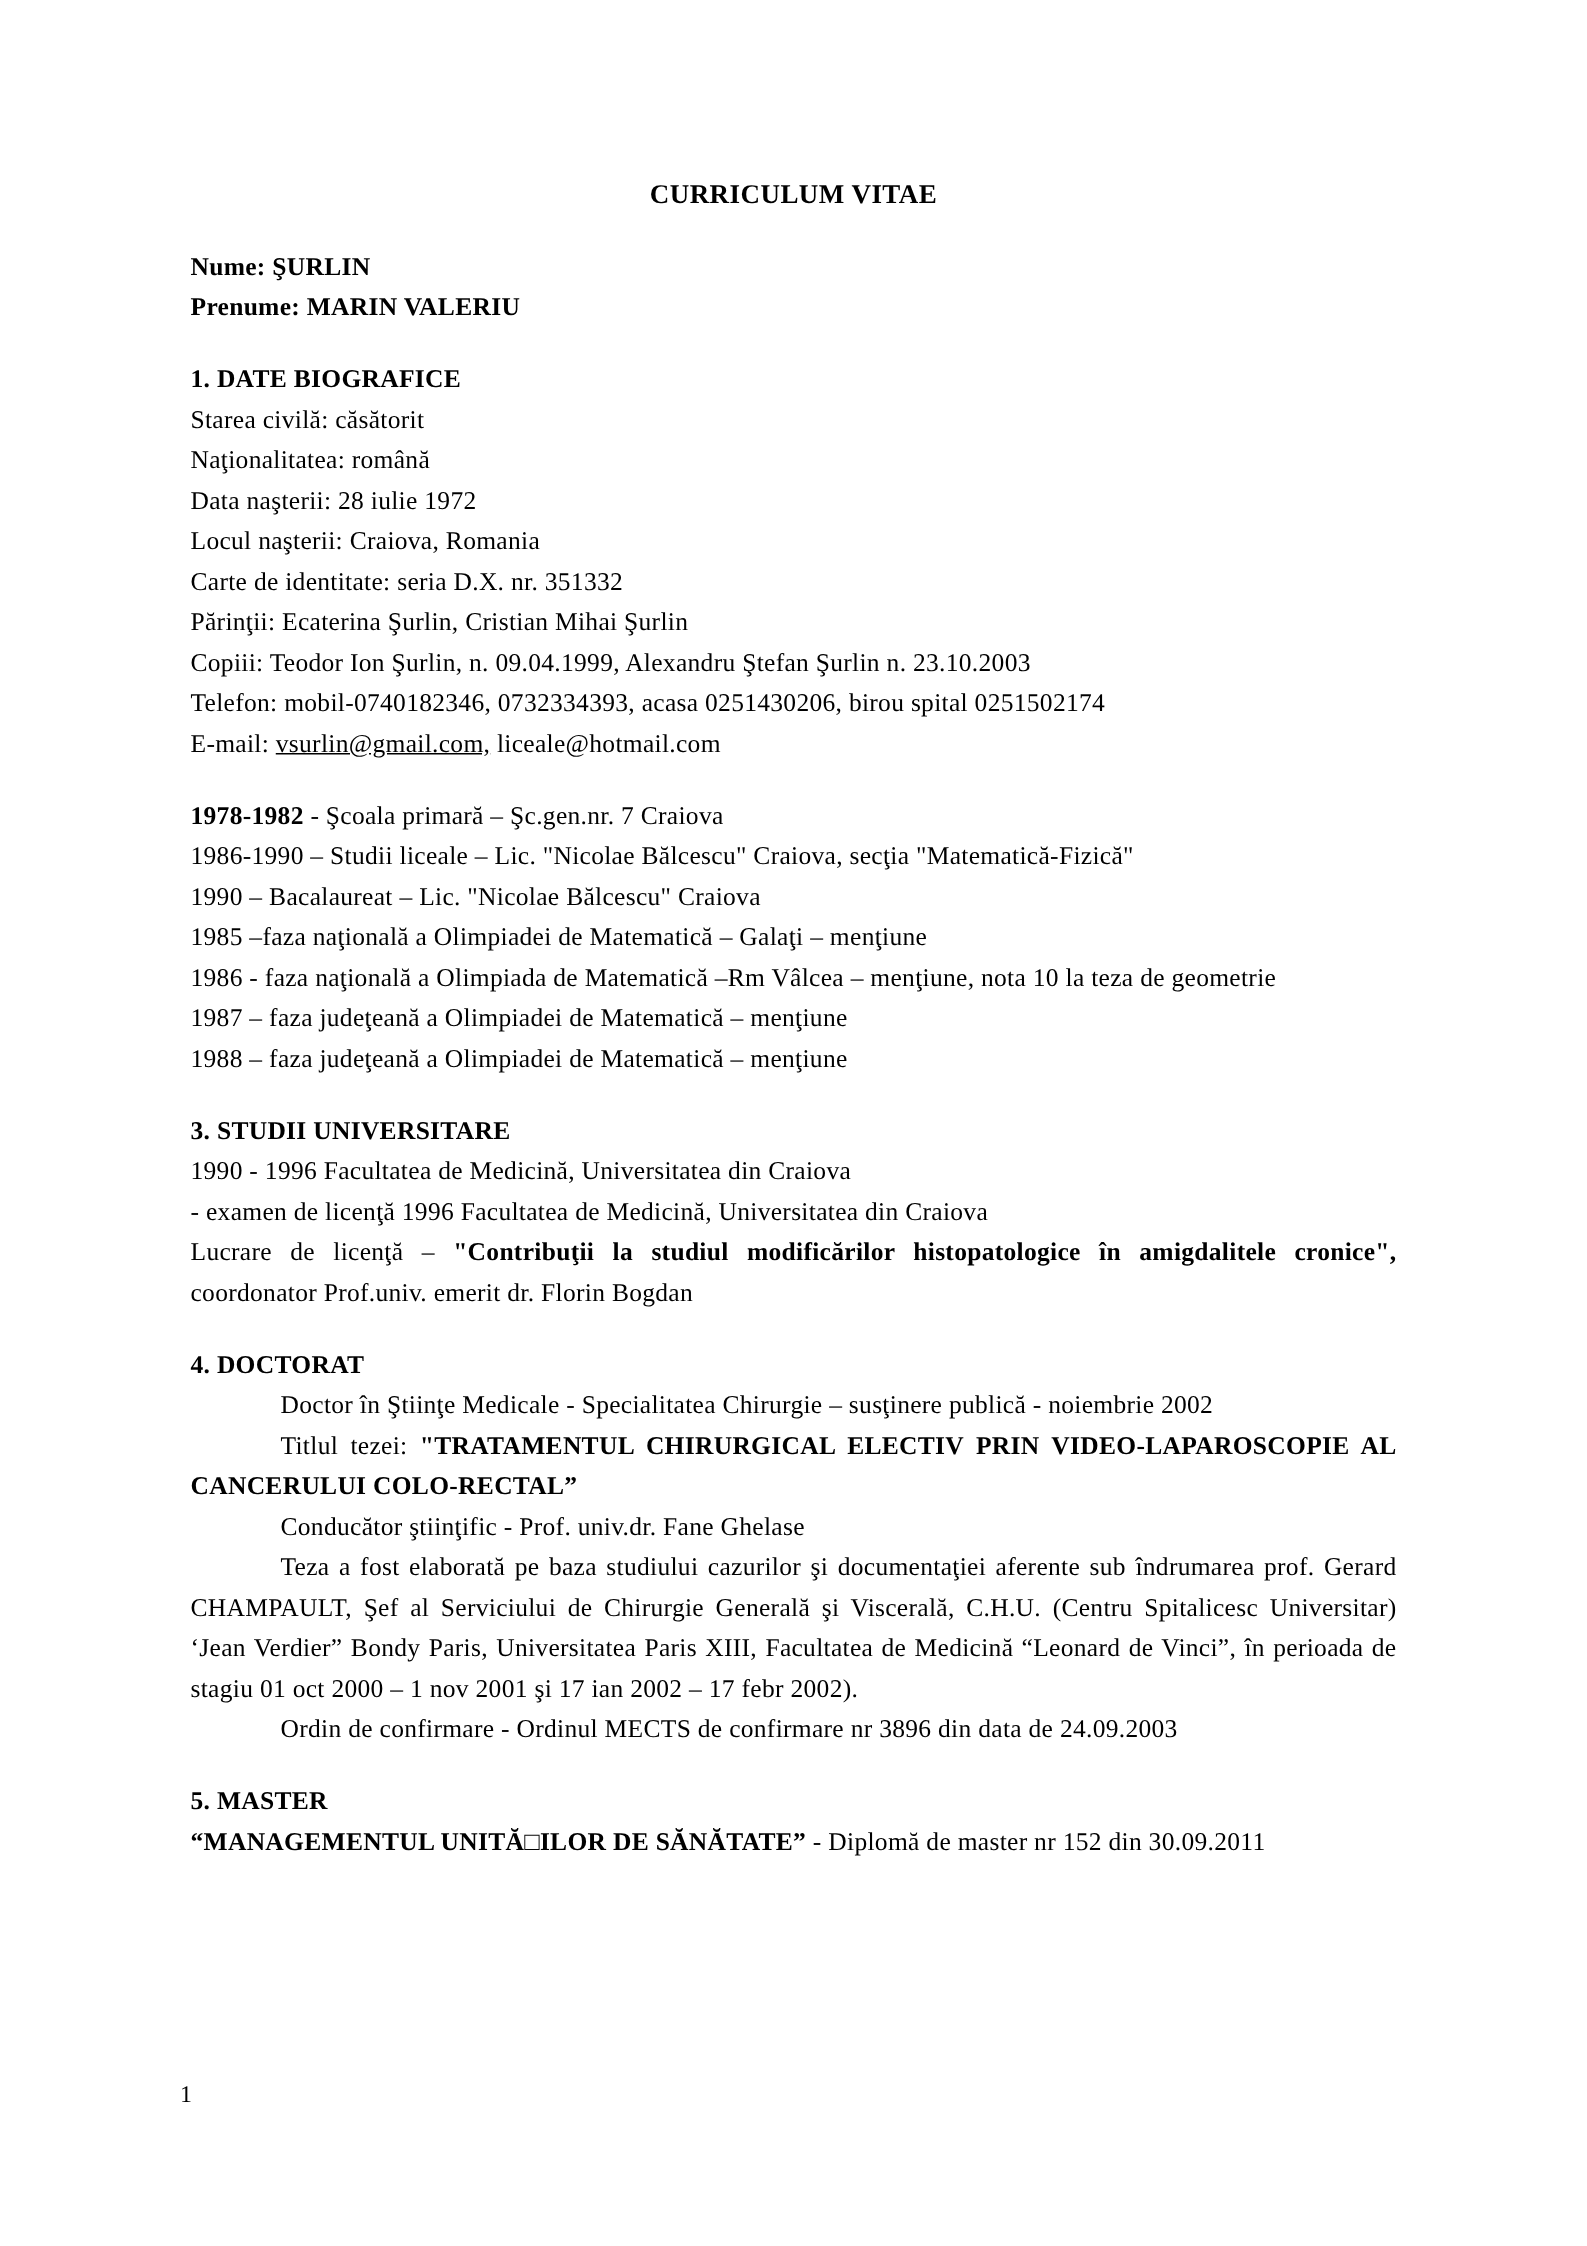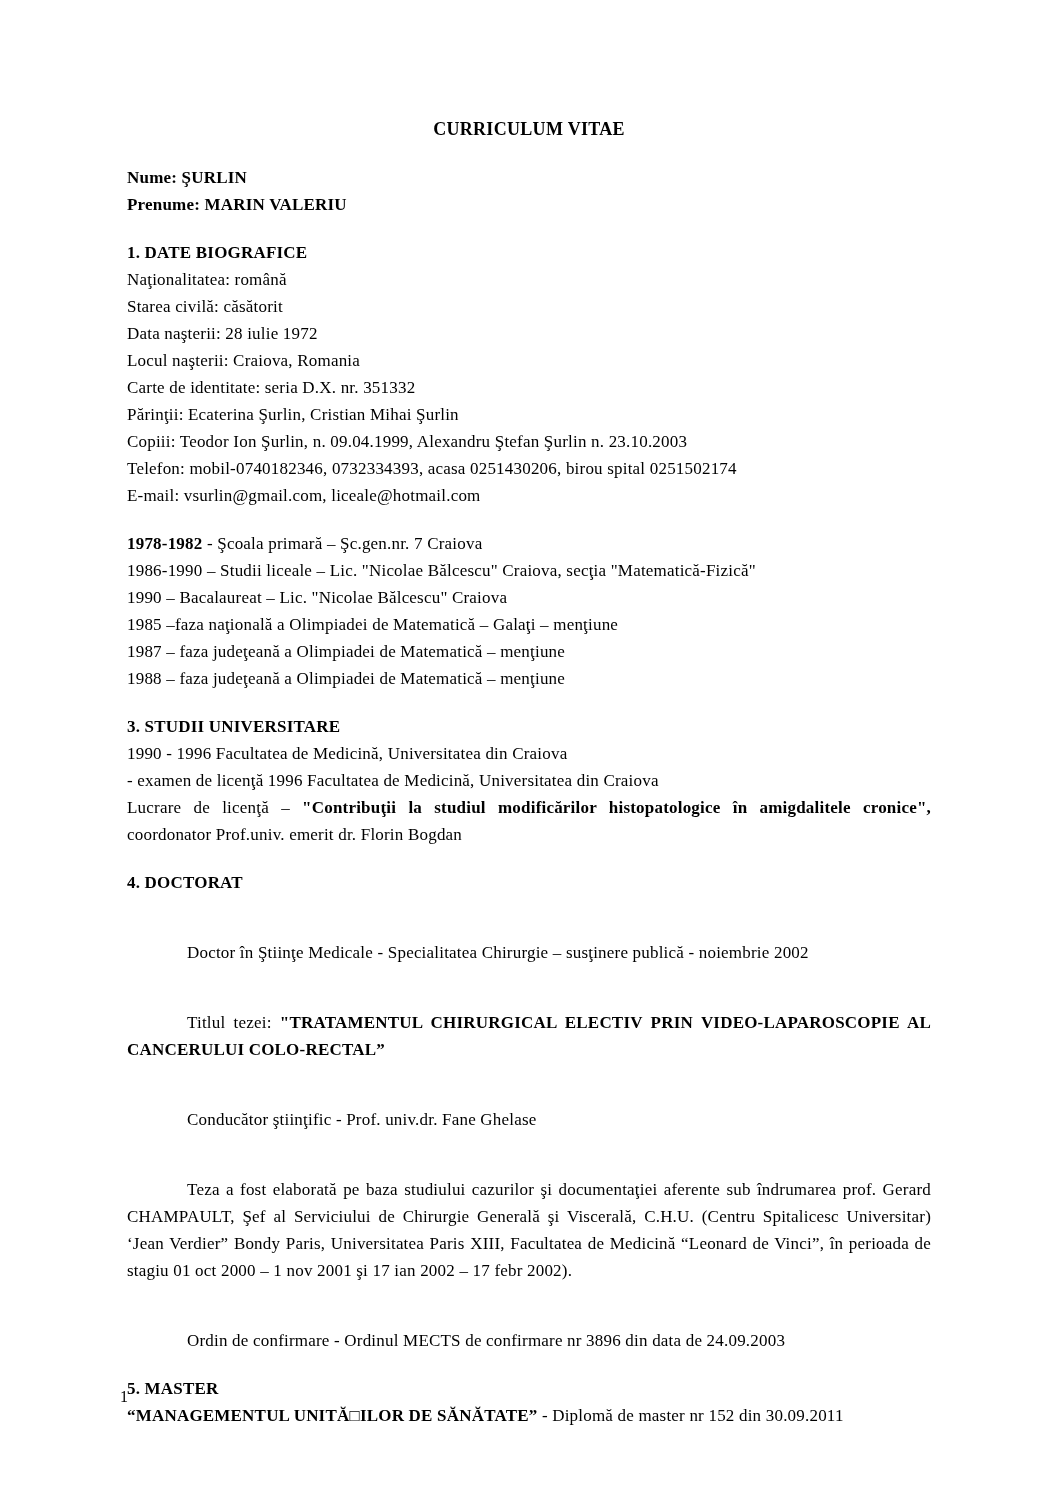--- a/index.html
+++ b/index.html
@@ -17,34 +17,34 @@
     top: 116px;
     width: 804px;
     font-family: "Liberation Serif", "DejaVu Serif", serif;
     font-size: 17px;
     line-height: 27px;
     letter-spacing: 0.2px;
     color: #000000;
   }
   .block { min-height: 27px; }
   .justify { text-align: justify; }
-  .indent  { text-indent: 60px; margin-top: 43px; }
+  .indent  { text-indent: 60px; }
   .heading { font-weight: bold; }
   .doc-title {
     font-weight: bold;
     text-align: center;
     font-size: 18px;
     margin: 0;
     line-height: 27px;
     letter-spacing: 0.3px;
   }
   .spacer { height: 21px; min-height: 0; }
   .b { font-weight: bold; }
   .i { }
-  .u { }
+  .u { text-decoration: underline; }
   .page-number {
     position: absolute;
     left: 120px;
     top: 1383px;
     font-family: "Liberation Serif", "DejaVu Serif", serif;
     font-size: 16px;
     line-height: 27px;
     color: #000000;
   }
 </style>
@@ -53,34 +53,35 @@
 
 <div class="page">
   <div class="content">
     <h1 class="doc-title block">CURRICULUM VITAE</h1>
     <div>
         <div class="block spacer"></div>
         <div class="block"><span class="b">Nume: ŞURLIN</span></div>
         <div class="block"><span class="b">Prenume: MARIN VALERIU</span></div>
         <div class="block spacer"></div>
         <div class="block heading"><span>1. DATE BIOGRAFICE</span></div>
+        <div class="block"><span>Starea civilă: căsătorit</span></div>
         <div class="block"><span>Naţionalitatea: română</span></div>
-        <div class="block"><span>Starea civilă: căsătorit</span></div>
         <div class="block"><span>Data naşterii: 28 iulie 1972</span></div>
         <div class="block"><span>Locul naşterii: Craiova, Romania</span></div>
         <div class="block"><span>Carte de identitate: seria D.X. nr. 351332</span></div>
         <div class="block"><span>Părinţii: Ecaterina Şurlin, Cristian Mihai Şurlin</span></div>
         <div class="block"><span>Copiii: Teodor Ion Şurlin, n. 09.04.1999, Alexandru Ştefan Şurlin  n. 23.10.2003</span></div>
         <div class="block"><span>Telefon: mobil-0740182346, 0732334393, acasa 0251430206, birou spital 0251502174</span></div>
         <div class="block"><span>E-mail: </span><span class="u">vsurlin@gmail.com,</span><span> liceale@hotmail.com</span></div>
         <div class="block spacer"></div>
         <div class="block"><span class="b i">1978-1982 </span><span>- Şcoala primară – Şc.gen.nr. 7 Craiova</span></div>
         <div class="block"><span>1986-1990 – Studii liceale – Lic. "Nicolae Bălcescu" Craiova, secţia "Matematică-Fizică"</span></div>
         <div class="block"><span>1990 – Bacalaureat – Lic. "Nicolae Bălcescu" Craiova</span></div>
         <div class="block"><span>1985 –faza naţională a Olimpiadei de Matematică – Galaţi – menţiune</span></div>
+        <div class="block justify"><span>1986  - faza naţională a Olimpiada de Matematică –Rm Vâlcea – menţiune, nota 10 la teza de geometrie</span></div>
         <div class="block"><span>1987 – faza judeţeană a Olimpiadei de Matematică – menţiune</span></div>
         <div class="block"><span>1988 – faza judeţeană a Olimpiadei de Matematică – menţiune</span></div>
         <div class="block spacer"></div>
         <div class="block heading"><span>3. STUDII UNIVERSITARE</span></div>
         <div class="block"><span>1990 - 1996 Facultatea de Medicină, Universitatea din Craiova</span></div>
         <div class="block"><span>- examen de licenţă 1996 Facultatea de Medicină, Universitatea din Craiova</span></div>
         <div class="block justify"><span>Lucrare de licenţă – </span><span class="b">"Contribuţii la studiul modificărilor histopatologice în amigdalitele cronice",</span><span> coordonator Prof.univ. emerit dr. Florin Bogdan</span></div>
         <div class="block spacer"></div>
         <div class="block heading"><span>4. DOCTORAT</span></div>
         <div class="block indent"><span>Doctor în Ştiinţe Medicale - Specialitatea Chirurgie  – susţinere publică - noiembrie 2002</span></div>

